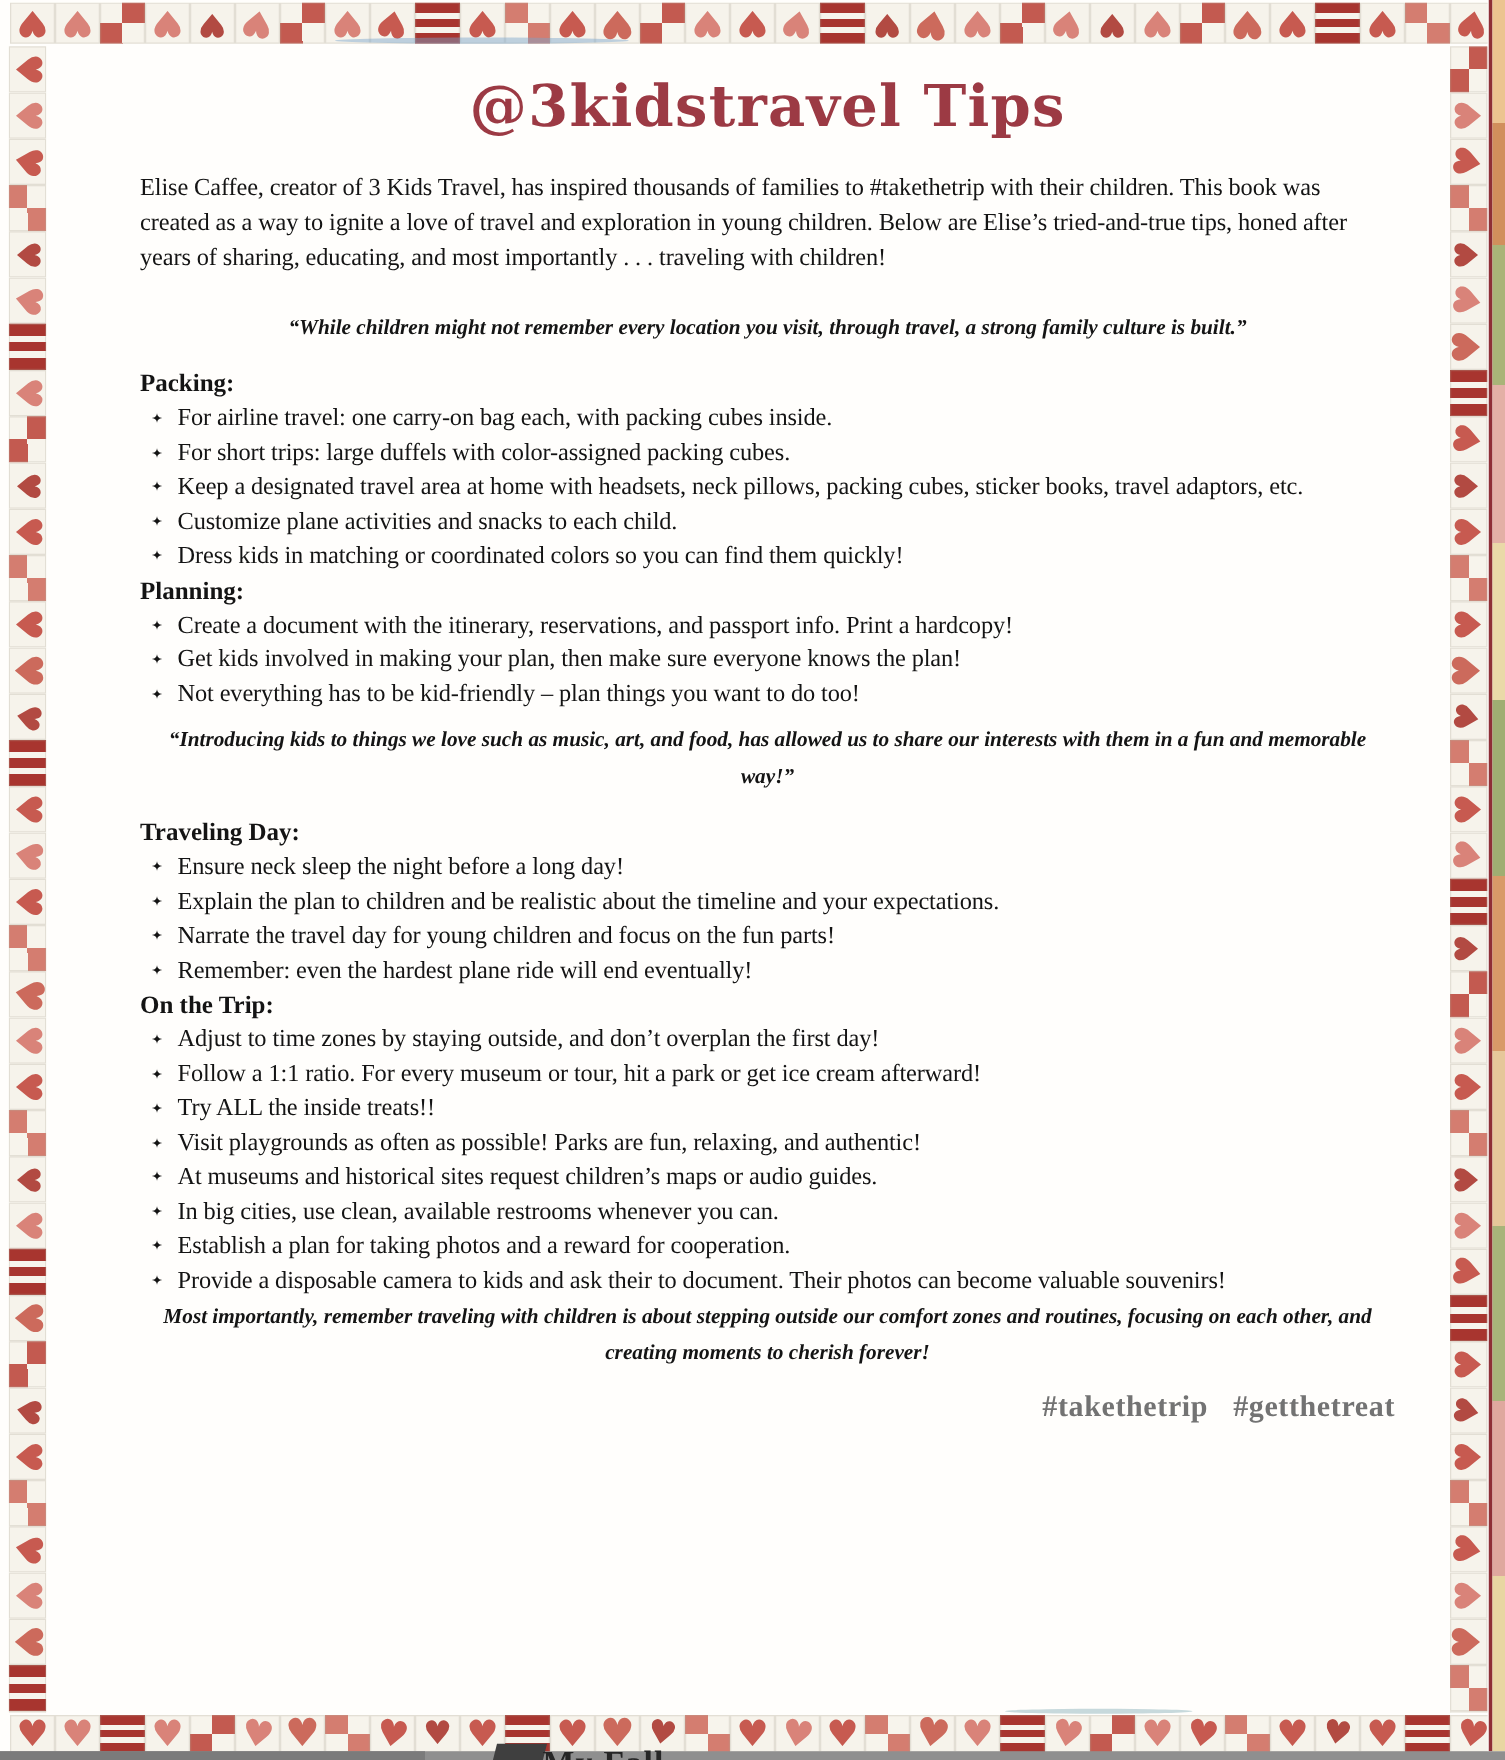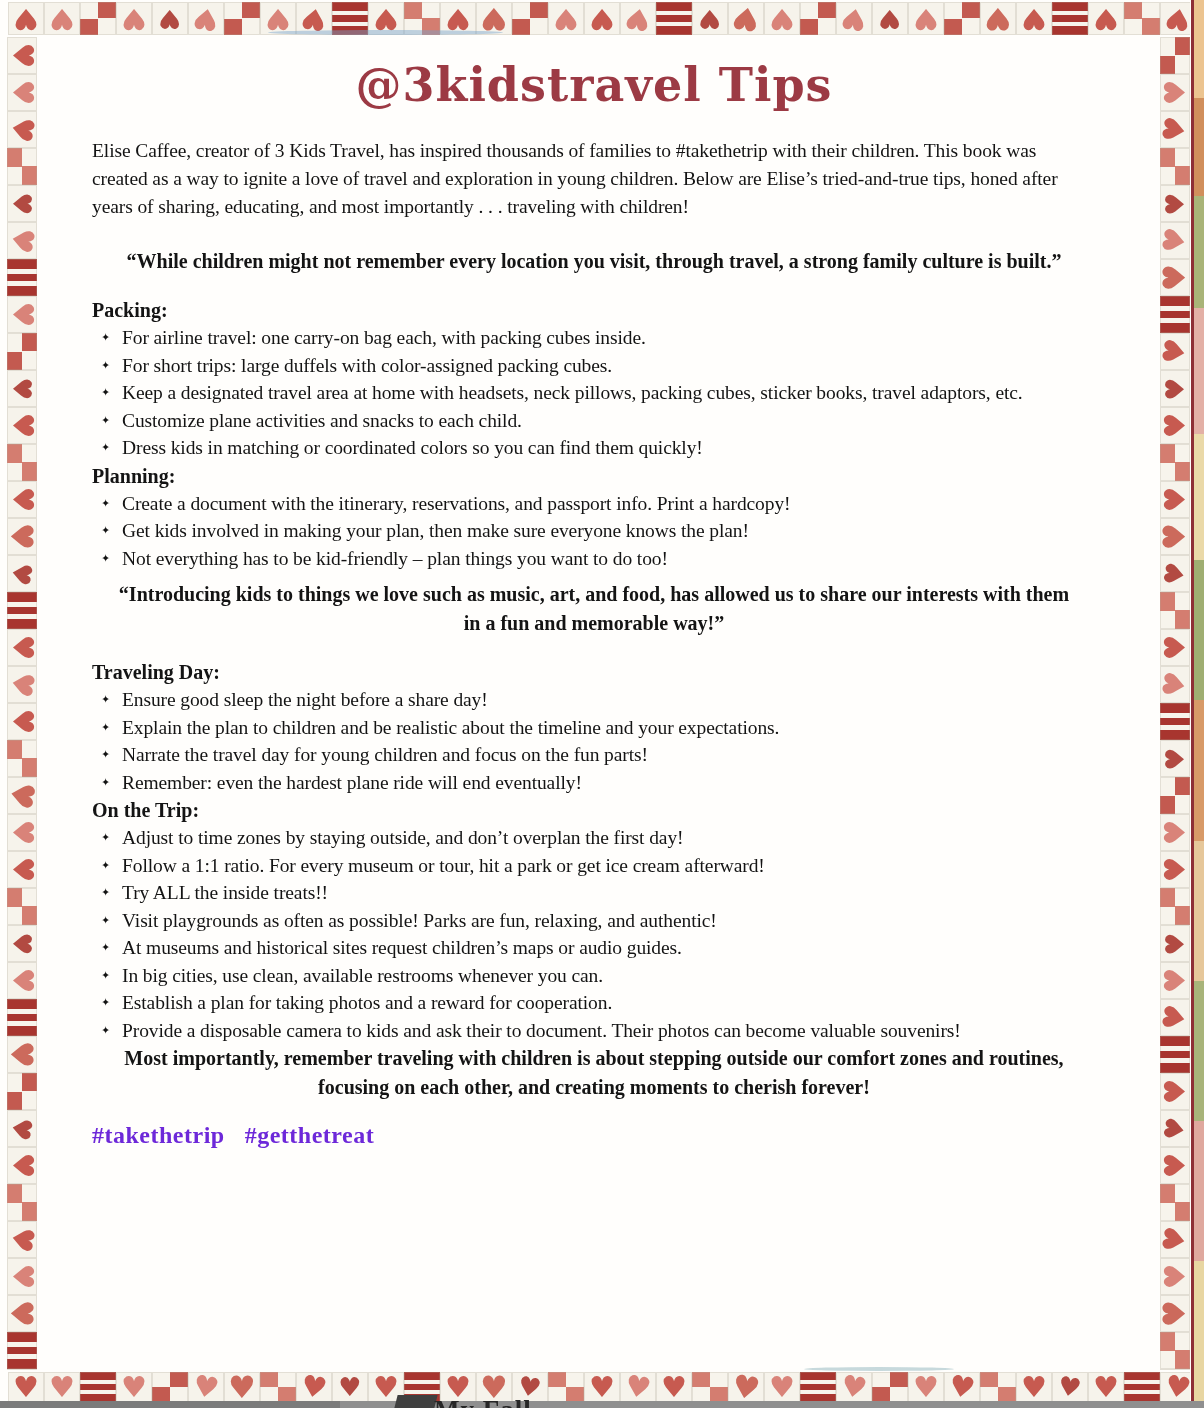--- a/index.html
+++ b/index.html
@@ -40,37 +40,37 @@
   .smudge-bottom{position:absolute;bottom:37px;right:250px;width:150px;height:4px;border-radius:50%;background:rgba(95,150,160,.35);}
 
   
   .bottom-bar{position:absolute;left:0;right:0;bottom:0;height:7px;background:#8f8f8f;}
   .bottom-bar-dark{position:absolute;left:0;bottom:0;width:340px;height:7px;background:#7b7b7b;}
   .bottom-wedge{position:absolute;left:396px;bottom:0;width:40px;height:13px;background:#3f3f3f;transform:skewX(-14deg);z-index:4;}
   .cutoff-text{position:absolute;left:434px;bottom:0;height:15px;overflow:hidden;z-index:5;}
   .cutoff-text span{display:block;font-family:"Liberation Serif", serif;font-weight:bold;font-size:27px;line-height:34px;color:#262626;letter-spacing:1px;}
 
   
-  .content{position:absolute;left:92px;top:40px;width:1004px;}
+  .content{position:absolute;left:112px;top:40px;width:1004px;}
   .title{margin:18px 0 0 0;text-align:center;font-family:"DejaVu Serif", serif;font-weight:bold;
          font-size:46px;line-height:1.2;color:#9c3a44;letter-spacing:1px;}
   .intro{margin:24px 0 0 0;font-size:19.5px;line-height:28px;letter-spacing:-0.1px;font-family:Liberation Serif, serif;}
-  .quote{font-weight:bold;text-align:center;font-size:20px;line-height:29px;margin-left:auto;margin-right:auto;}
+  .quote{font-weight:bold;font-style:italic;text-align:center;font-size:17px;line-height:29px;margin-left:auto;margin-right:auto;}
   .quote1{margin-top:26px;max-width:1004px;}
   .quote2{margin-top:8px;max-width:960px;}
   .quote3{margin-top:16px;max-width:840px;}
   .closing{margin-top:0;max-width:1010px;}
   .tips-section h2{margin:0;font-size:20px;line-height:28px;font-weight:bold;}
   .mt-packing{margin-top:20px;} .mt-planning{margin-top:24px;} .mt-travel{margin-top:25px;} .mt-trip{margin-top:6px;}
   ul.tips{list-style:none;margin:0;padding:0;}
   ul.tips li{display:flex;font-size:19.5px;line-height:27.5px;letter-spacing:-0.1px;}
   .bullet{flex:0 0 30px;width:30px;text-align:left;padding-left:9px;box-sizing:border-box;
           font-family:"DejaVu Sans", sans-serif;font-size:11px;line-height:27.5px;color:#141414;}
   .tip-text{flex:1;}
-  .hashtags{margin-top:14px;text-align:left;font-weight:bold;font-size:24px;color:#6d28d9;letter-spacing:0.5px;}
+  .hashtags{margin-top:14px;text-align:right;font-weight:bold;font-size:24px;color:#737373;letter-spacing:0.5px;}
   .hashtags span{display:inline-block;}
   .hashtags .hash1{margin-right:20px;}
 </style>
 </head>
 <body>
 
 <div class="page">
 
   <div class="border border-top" id="btop">
       <div class="tile h">
@@ -470,21 +470,21 @@
       </ul>
     </div>
 
     <p class="quote quote2">“Introducing kids to things we love such as music, art, and food, has allowed us to share our interests with them in a fun and memorable way!”</p>
 
     <div class="tips-section">
       <h2 class="mt-travel">Traveling Day:</h2>
       <ul class="tips">
         <li>
             <span class="bullet">✦</span>
-            <span class="tip-text">Ensure good sleep the night before a share day!</span>
+            <span class="tip-text">Ensure neck sleep the night before a long day!</span>
           </li>
         <li>
             <span class="bullet">✦</span>
             <span class="tip-text">Explain the plan to children and be realistic about the timeline and your expectations.</span>
           </li>
         <li>
             <span class="bullet">✦</span>
             <span class="tip-text">Narrate the travel day for young children and focus on the fun parts!</span>
           </li>
         <li>

